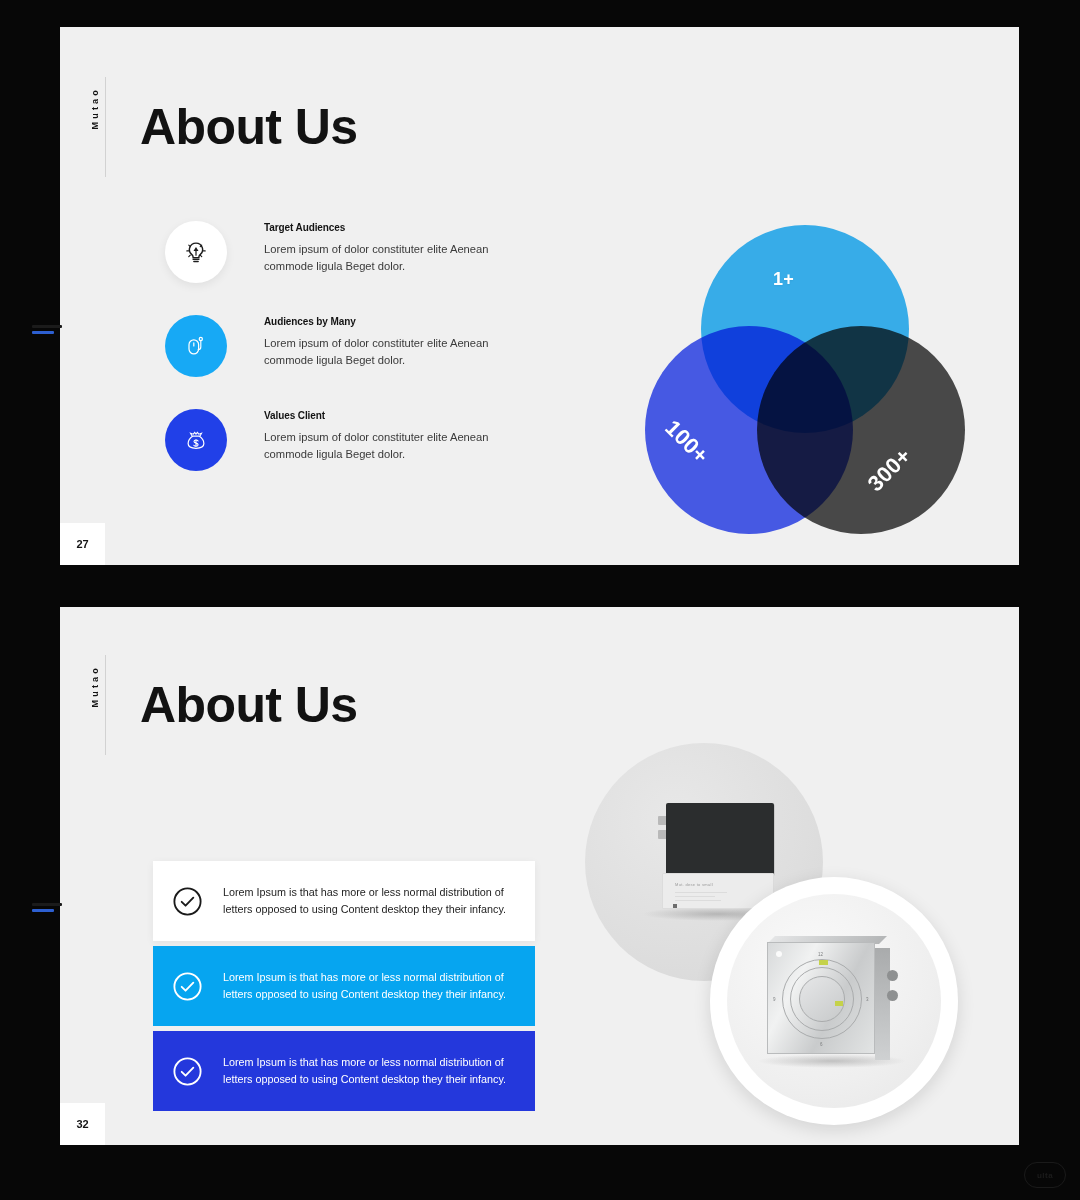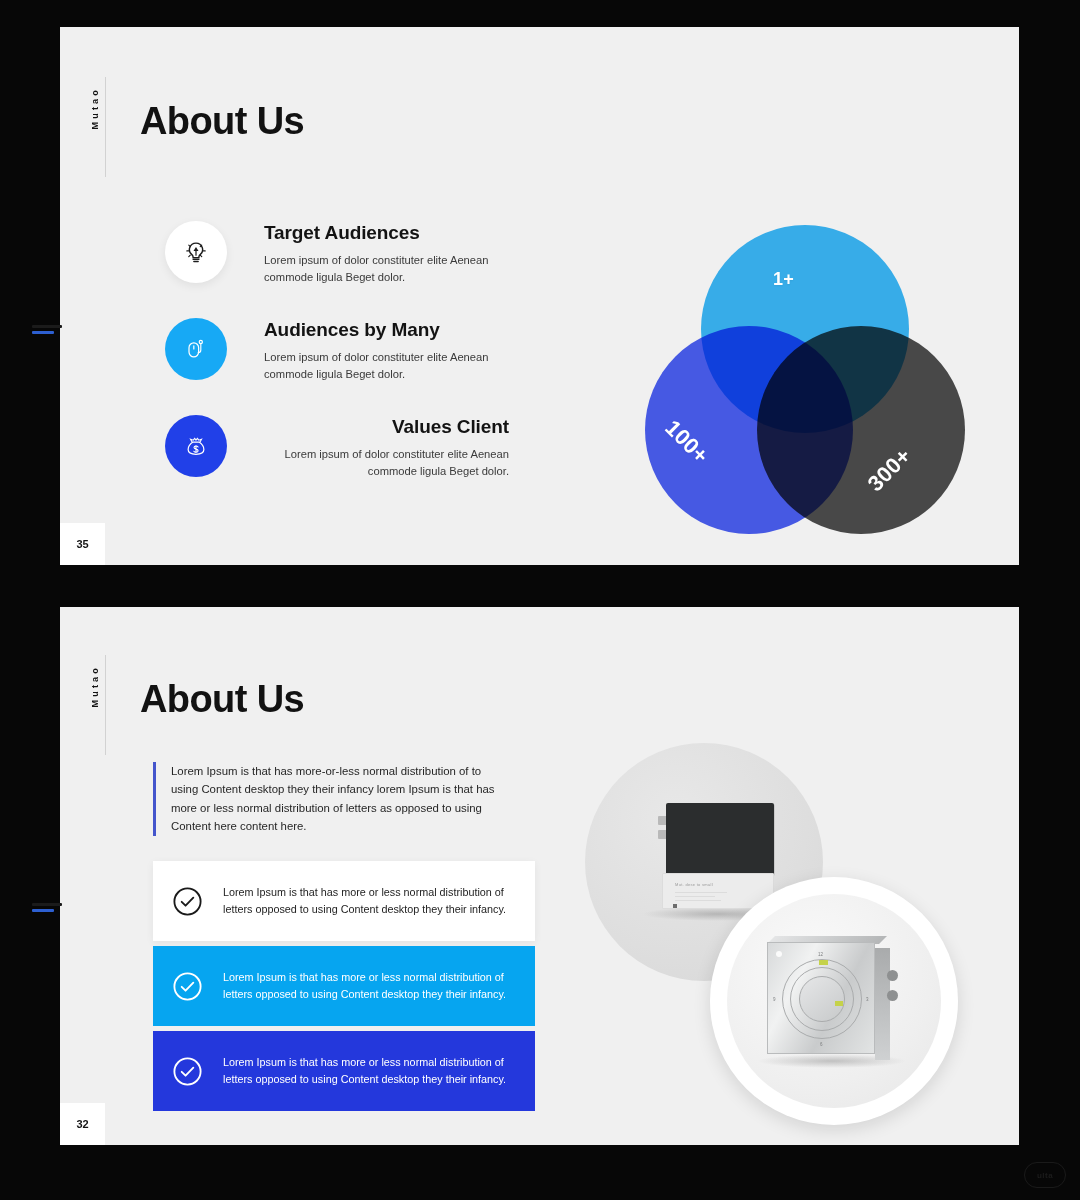--- a/index.html
+++ b/index.html
@@ -14,49 +14,49 @@
 
   
   .brand{
     position:absolute; writing-mode:vertical-rl; transform:rotate(180deg);
     font-size:9px; font-weight:700; letter-spacing:3.2px; color:#121212;
     text-transform:none;
   }
   .rail{ position:absolute; width:1px; background:#d2d2d2; }
 
   .title{
-    position:absolute; font-size:38px; font-weight:700; color:#121212;
+    position:absolute; font-size:50px; font-weight:700; color:#121212;
     letter-spacing:-0.6px; line-height:1;
   }
 
   
   .dash-mark{ position:absolute; width:34px; }
   .dash-mark i{ display:block; height:3px; border-radius:1px; }
   .dash-mark .d1{ width:30px; background:#1b1b1b; }
   .dash-mark .d2{ width:22px; background:#2d5fd0; margin-top:3px; }
 
   .pagebox{
     position:absolute; left:0; bottom:0; width:45px; height:42px; background:#fff;
     display:flex; align-items:center; justify-content:center;
     font-size:11px; font-weight:700; color:#141414;
   }
 
   
   .features{ position:absolute; left:105px; top:191px; width:450px; }
   .feature{ display:flex; align-items:flex-start; margin-bottom:29px; }
-  .feature:last-child{ margin-bottom:8px;text-align:right; }
+  .feature:last-child{ margin-bottom:8px; }
   .fic{
     width:62px; height:62px; border-radius:50%; flex:0 0 62px;
     display:flex; align-items:center; justify-content:center; margin-top:3px;
   }
   .fic.white{ background:#ffffff; box-shadow:0 3px 10px rgba(0,0,0,.07); }
   .fic.cyan{ background:#17a9f5; }
   .fic.blue{ background:#2140e8; }
   .ftxt{ margin-left:37px; padding-top:4px; }
-  .fhead{ font-size:19px; font-weight:700; color:#131313; letter-spacing:-0.1px; }
+  .fhead{ font-size:10px; font-weight:700; color:#131313; letter-spacing:-0.1px; }
   .fbody{ margin-top:8px; font-size:11.2px; line-height:1.52; color:#3a3a3a; max-width:245px; }
 
   
   .venn{ position:absolute; left:585px; top:198px; width:320px; height:312px; }
   .venn .c{ position:absolute; border-radius:50%; mix-blend-mode:multiply; }
   .c-top{ width:208px; height:208px; left:56px; top:0; background:#3ab7f7; }
   .c-left{ width:208px; height:208px; left:0; top:101px; background:#4a5ef2; }
   .c-right{ width:208px; height:208px; left:112px; top:101px; background:#4c4c4c; }
   .vlabel{
     position:absolute; color:#ffffff; font-weight:700; letter-spacing:0.2px;
@@ -228,39 +228,38 @@
 
     <div class="venn">
       <div class="c c-top"></div>
       <div class="c c-left"></div>
       <div class="c c-right"></div>
       <div class="vlabel v-15">1+</div>
       <div class="vlabel v-100">100+</div>
       <div class="vlabel v-300">300+</div>
     </div>
 
-    <div class="pagebox">35</div>
+    <div class="pagebox">27</div>
   </div>
 
   <div class="slide slide-2">
 
     <div class="rail" style="left:45px; top:48px; height:100px;"></div>
     <div class="brand" style="left:30px; top:58px;">Mutao</div>
 
     <div class="title" style="left:80px; top:73px;">About Us</div>
 
     <div class="dash-mark" style="left:-28px; top:296px;">
       <i class="d1"></i>
       <i class="d2"></i>
     </div>
 
     <div class="pagebox">32</div>
   </div>
 
-  <div class="quote">Lorem Ipsum is that has more-or-less normal distribution of to using Content desktop they their infancy lorem Ipsum is that has more or less normal distribution of letters as opposed to using Content here content here.</div>
 
   <div class="cards">
 
     <div class="card card-white">
       <span class="chk">
         <svg width="33" height="33" viewBox="0 0 34 34" fill="none" stroke="#1a1a1a" stroke-width="1.9" stroke-linecap="round" stroke-linejoin="round">
           <circle cx="17" cy="17" r="13.5"></circle>
           <path d="M11 17.3l4 4 8-8.3"></path>
         </svg>
       </span>

